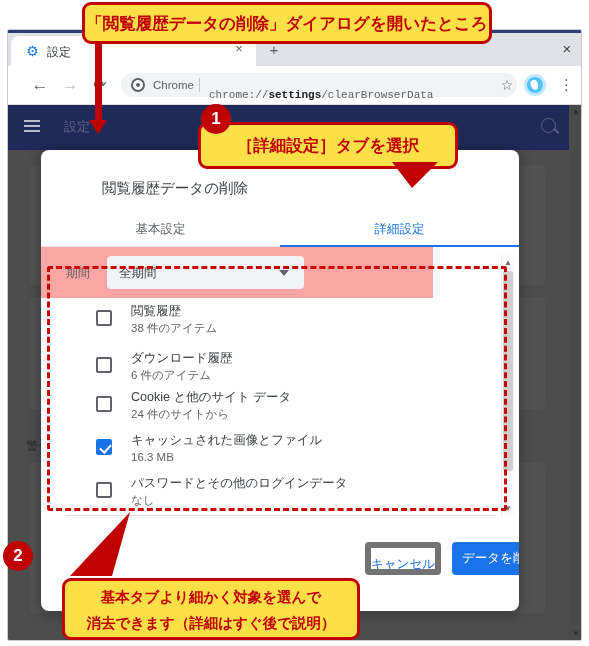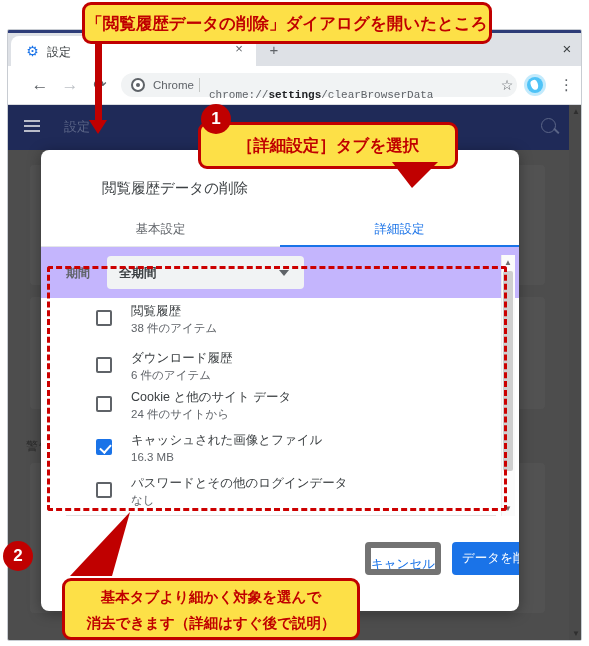--- a/index.html
+++ b/index.html
@@ -151,21 +151,21 @@
   .dlg-tabs{ position:absolute; left:0; top:62px; width:478px; height:34px; }
   .dlg-tab{
     position:absolute; top:0; width:239px; height:34px;
     font-size:12.5px; line-height:34px; text-align:center; color:#5f6368;
   }
   .dlg-tab.t1{ left:0 }
   .dlg-tab.t2{ left:239px; color:#1a73e8; }
   .dlg-tab-underline{ position:absolute; left:239px; top:95px; width:239px; height:2px; background:#1a73e8; }
   .dlg-tabs-rule{ position:absolute; left:0; top:96px; width:239px; height:1px; background:#e4e6e8; }
 
-  .period-row{ position:absolute; left:0; top:97px; width:478px; height:51px; background:#c4b5fd;font-weight:bold; }
+  .period-row{ position:absolute; left:0; top:97px; width:392px; height:51px; background:#fca5a5; }
   .period-label{
     position:absolute; left:25px; top:17px; height:18px;
     font-size:12px; line-height:18px; color:#5f6368;
   }
   .period-select{
     position:absolute; left:66px; top:9px; width:197px; height:33px;
     background:#f1f3f4; border-radius:4px;
   }
   .period-value{
     position:absolute; left:12px; top:8px; height:18px;

